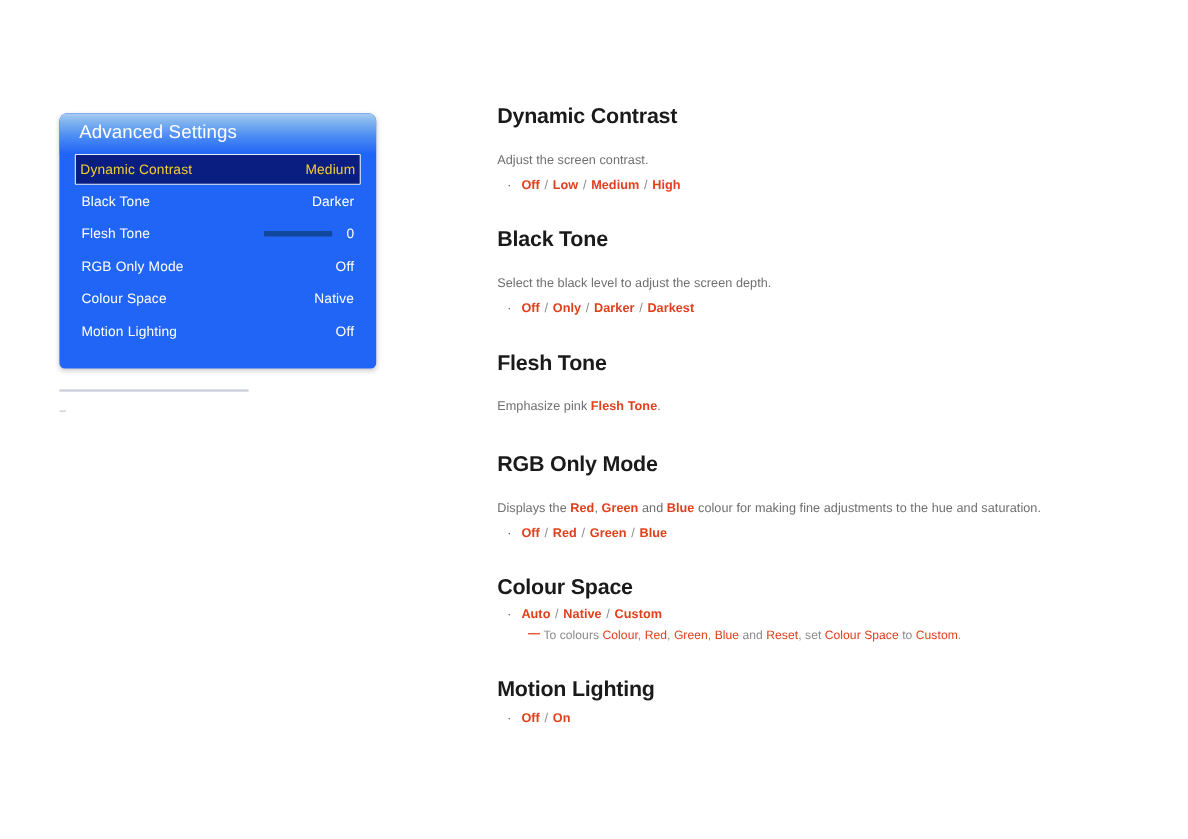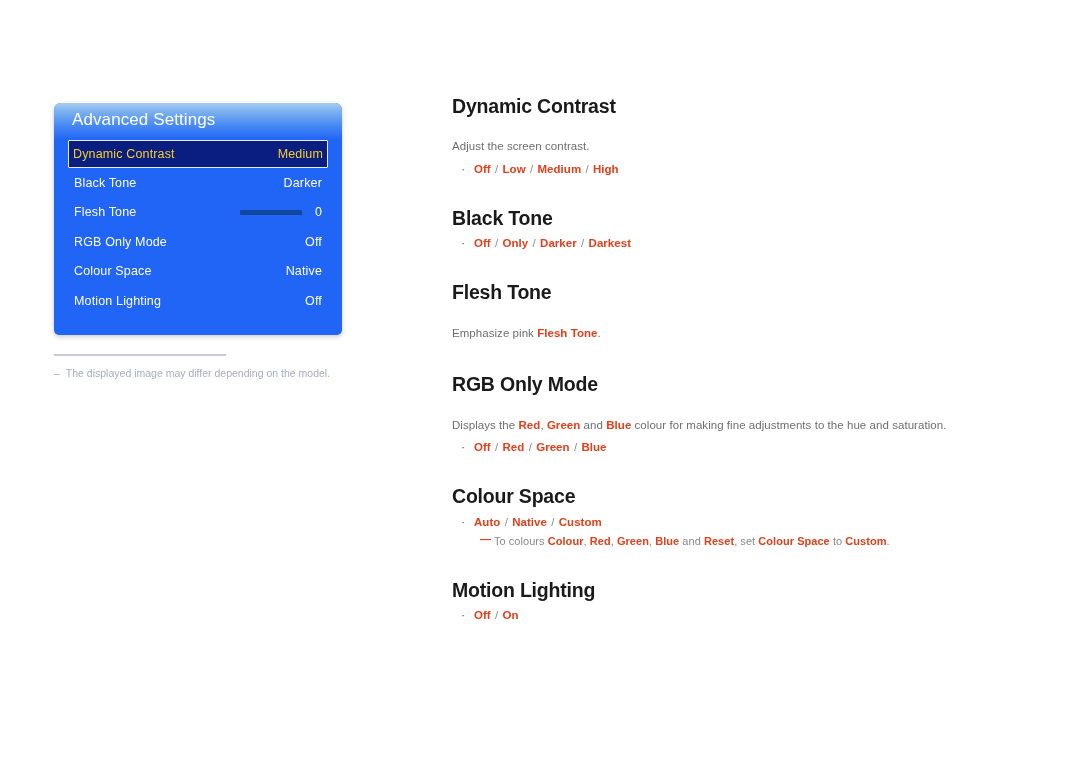--- a/index.html
+++ b/index.html
@@ -165,21 +165,21 @@
     letter-spacing: 0.05px;
   }
   .note-dash {
     flex: 0 0 14px;
     color: #e0401c;
     font-weight: bold;
     font-size: 11px;
     position: relative;
     top: -2px;
   }
-  .note-line .opt { font-weight: bold; }
+  .note-line .opt { font-weight: normal; }
   .gap-1 { height: 33px; }
 </style>
 </head>
 <body>
 
 <div class="osd-panel">
   <div class="osd-header">
     <div class="osd-title">Advanced Settings</div>
   </div>
   <div class="osd-rows" id="osd-rows">
@@ -220,36 +220,36 @@
           <span class="value">Off</span>
         </span>
       </div>
     </div>
 </div>
 
 <div class="footnote-block">
   <div class="footnote-rule"></div>
   <div class="footnote-line">
     <span class="footnote-dash">–</span>
-    <span>The displayed image may differ depending on the model.</span>
   </div>
 </div>
 
 <div class="doc" id="doc">
     <div class="sec">
       <h2 class="sec-title">Dynamic Contrast</h2>
       <p class="sec-desc">Adjust the screen contrast.</p>
       <div class="bullet-line">
         <span class="bullet-dot">·</span>
         <span><span class="opt">Off</span><span class="sep"> / </span><span class="opt">Low</span><span class="sep"> / </span><span class="opt">Medium</span><span class="sep"> / </span><span class="opt">High</span></span>
       </div>
     </div>
     <div class="gap-1"></div>
     <div class="sec">
       <h2 class="sec-title">Black Tone</h2>
+      <p class="sec-desc">Select the black level to adjust the screen depth.</p>
       <div class="bullet-line">
         <span class="bullet-dot">·</span>
         <span><span class="opt">Off</span><span class="sep"> / </span><span class="opt">Only</span><span class="sep"> / </span><span class="opt">Darker</span><span class="sep"> / </span><span class="opt">Darkest</span></span>
       </div>
     </div>
     <div class="gap-1"></div>
     <div class="sec">
       <h2 class="sec-title">Flesh Tone</h2>
       <p class="sec-desc"><span>Emphasize pink </span><span class="opt">Flesh Tone</span><span>.</span></p>
     </div>

